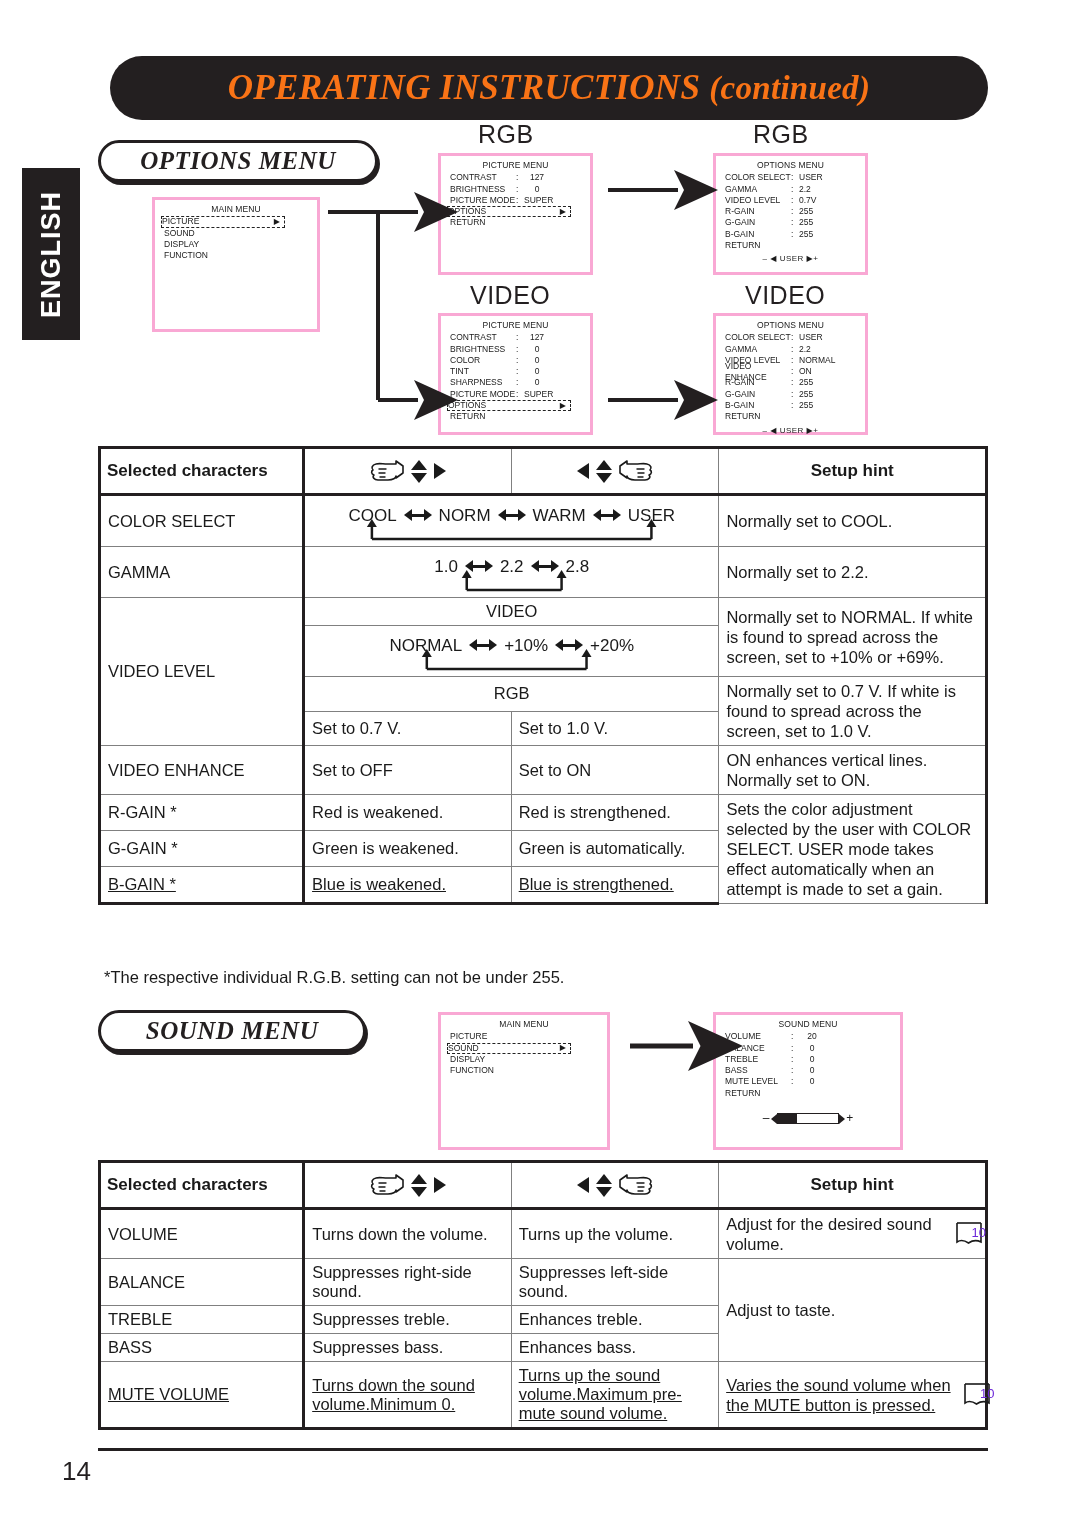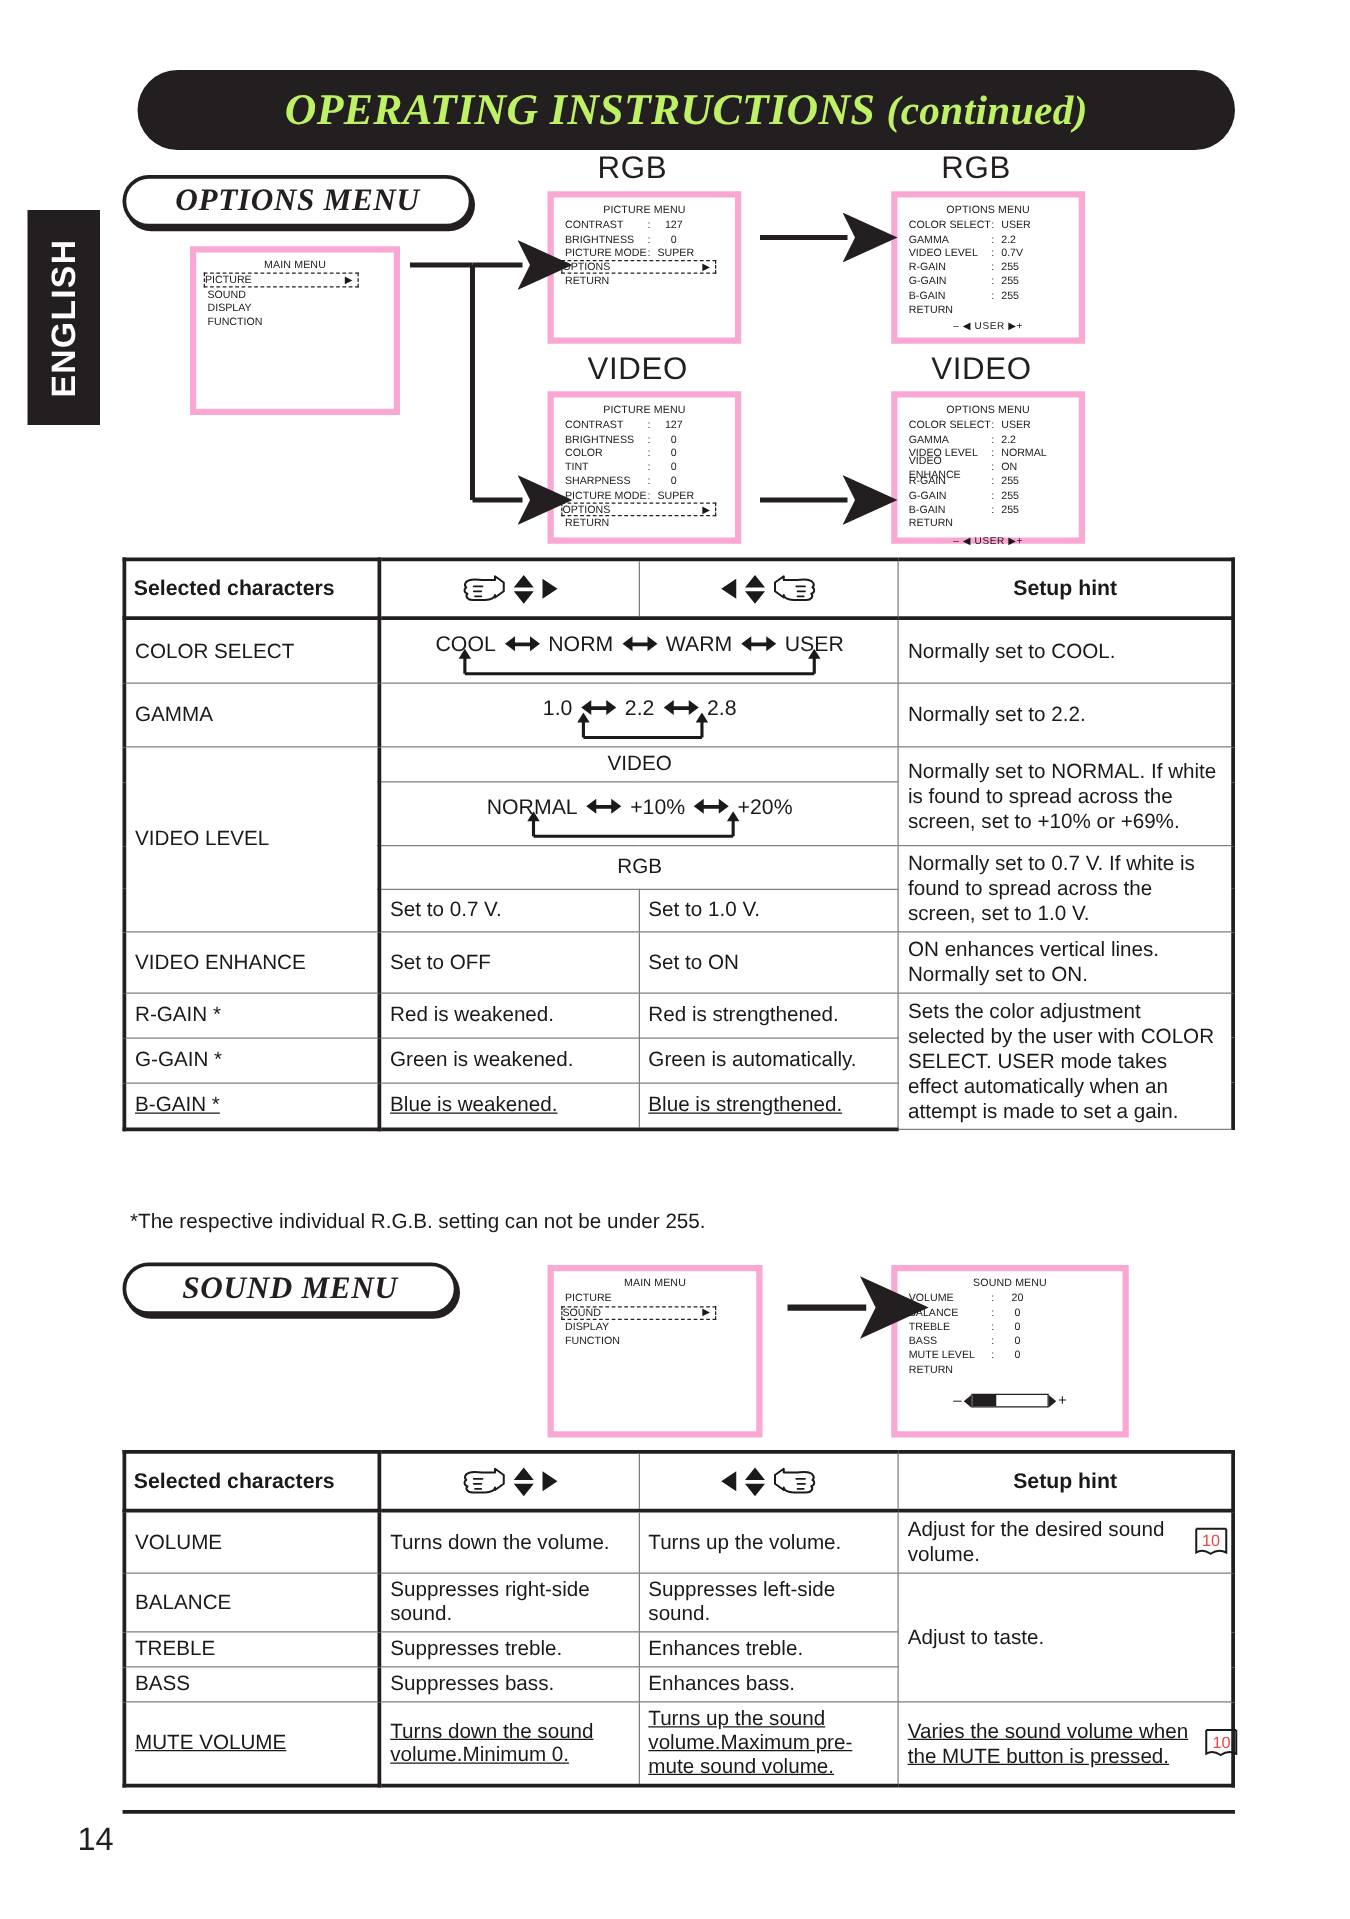--- a/index.html
+++ b/index.html
@@ -12,21 +12,21 @@
     overflow:hidden;
   }
 
   
   .banner {
     position:absolute; left:110px; top:56px; width:878px; height:64px;
     background:#231f20; border-radius:32px;
     display:flex; align-items:center; justify-content:center;
   }
   .banner-title {
-    color:#bef264; font-family:"Liberation Serif", serif;
+    color:#f97316; font-family:"Liberation Serif", serif;
     font-size:35px; font-weight:bold; font-style:italic; letter-spacing:0.3px;
     white-space:nowrap;
   }
   .banner-title .cont { font-size:33px; }
 
   
   .english-tab {
     position:absolute; left:22px; top:168px; width:58px; height:172px;
     background:#231f20;
     display:flex; align-items:center; justify-content:center;
@@ -49,21 +49,21 @@
     font-weight:bold; font-style:italic; letter-spacing:0.5px;
     color:#231f20;
   }
   #options-pill { left:98px; top:140px; width:280px; height:42px; }
   #options-pill span { font-size:25px; }
   #sound-pill { left:98px; top:1010px; width:268px; height:42px; }
   #sound-pill span { font-size:25px; }
 
   
   .osd {
-    position:absolute; border:5px solid #f9a8d4; background:#ffffff;
+    position:absolute; border:3px solid #f9a8d4; background:#ffffff;
     font-size:8.5px; line-height:11.3px; color:#1a1a1a;
     padding:4px 0 16px 0;
   }
   .osd .osd-title { text-align:center; font-size:8.5px; margin-bottom:1px; letter-spacing:0.1px; }
   .osd .rows { padding-left:9px; }
   .osd .row { display:flex; height:11.3px; align-items:center; position:relative; }
   .osd .row .lbl { width:66px; }
   .osd .row .sep { width:8px; }
   .osd .row .val { }
   .osd .row.rgt .val { min-width:26px; text-align:center; }
@@ -155,23 +155,23 @@
   .footnote {
     position:absolute; left:104px; top:968px; font-size:16.5px; color:#1a1a1a;
   }
 
   
   .bookref {
     display:inline-block; width:28px; height:26px; position:relative; vertical-align:middle;
   }
   .bookref svg { position:absolute; left:0; top:0; }
   .bookref .num {
-    position:absolute; left:0; top:0; width:28px; height:24px;
+    position:absolute; left:10px; top:0; width:28px; height:24px;
     display:flex; align-items:center; justify-content:center;
-    font-size:13px; color:#ef4444;
+    font-size:13px; color:#6d28d9;
   }
   .hint-flex { display:flex; align-items:center; justify-content:space-between; gap:6px; }
 
   
   .keyicons { display:flex; align-items:center; justify-content:center; gap:7px; height:26px; }
   .tri-ol-l { width:0;height:0;border-top:8px solid transparent;border-bottom:8px solid transparent;border-right:12px solid #1a1a1a; }
   .tri-ol-r { width:0;height:0;border-top:8px solid transparent;border-bottom:8px solid transparent;border-left:12px solid #1a1a1a; }
   .updown { display:flex; flex-direction:column; align-items:center; gap:3px; }
 
   

